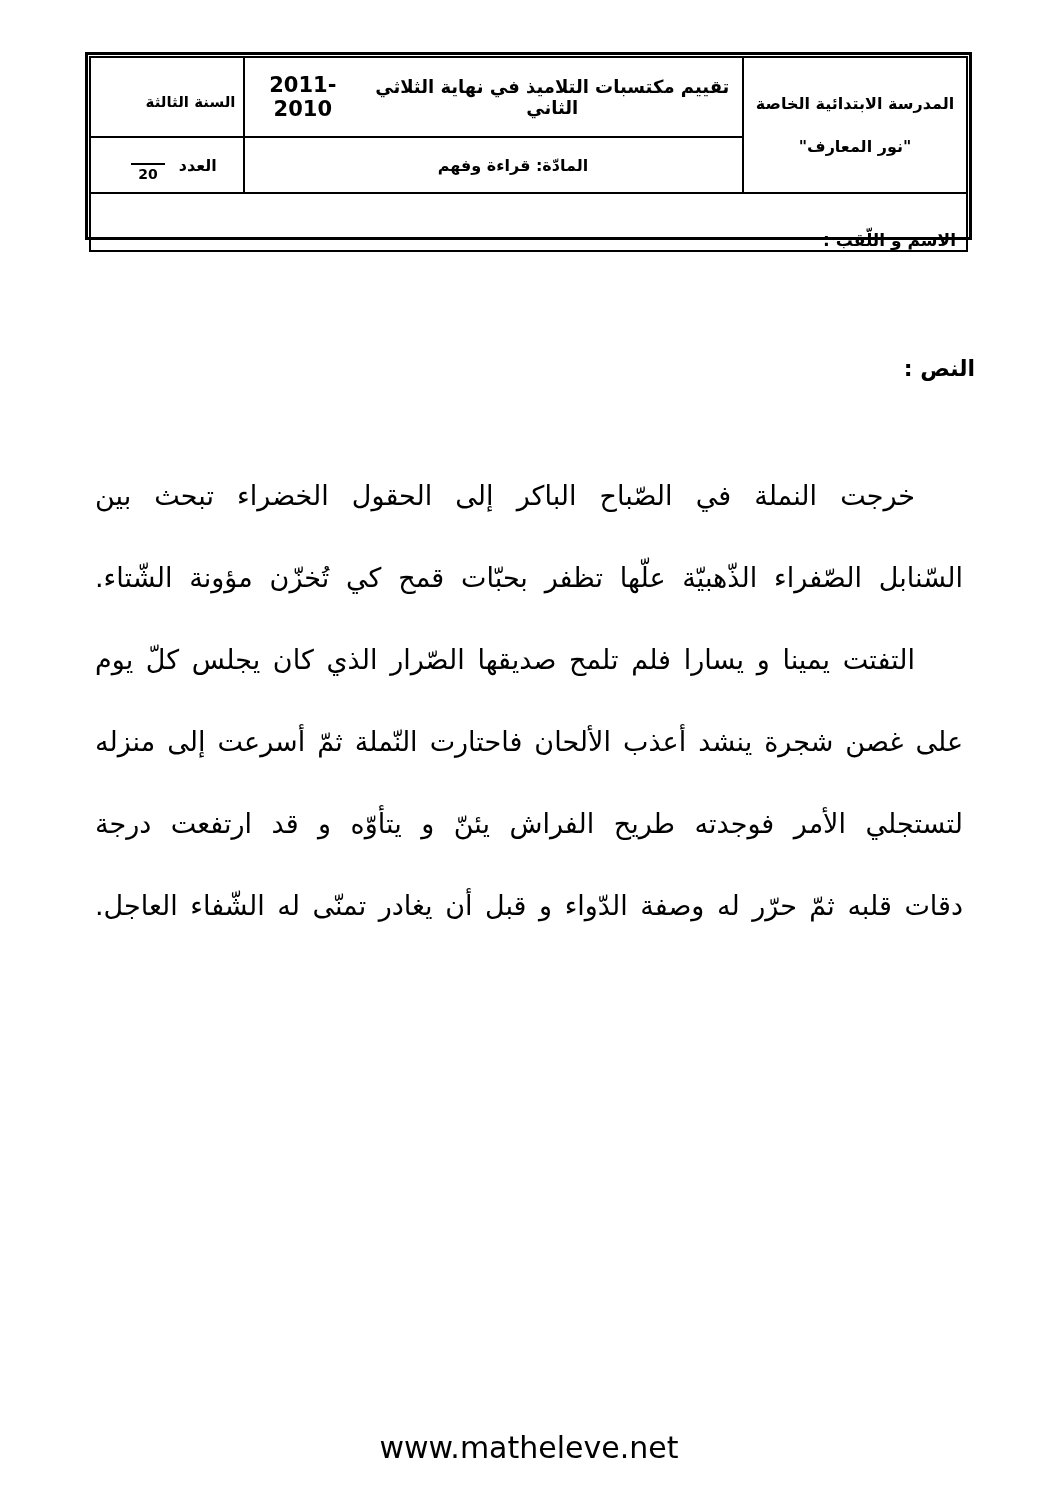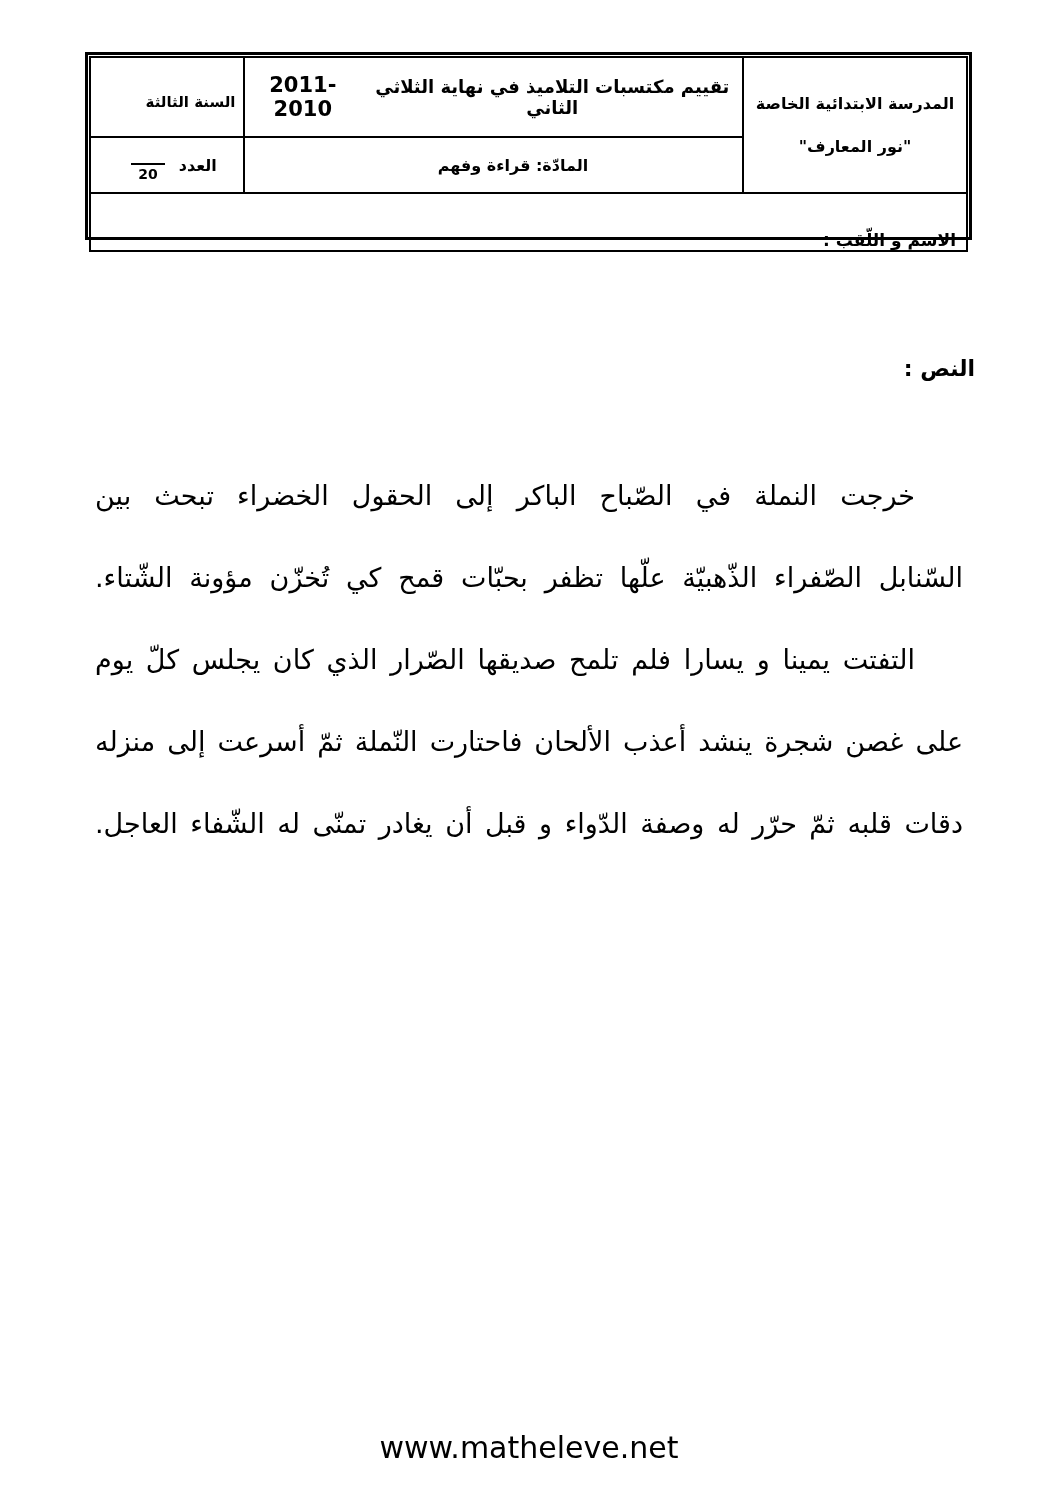--- a/index.html
+++ b/index.html
@@ -184,18 +184,19 @@
       </table>
   </div>
 
   <div class="section-heading">النص :</div>
 
   <div class="text-block">
     <div class="text-line indent">خرجت النملة في الصّباح الباكر إلى الحقول الخضراء تبحث بين</div>
     <div class="text-line">السّنابل الصّفراء الذّهبيّة علّها تظفر بحبّات قمح كي تُخزّن مؤونة الشّتاء.</div>
     <div class="text-line indent">التفتت يمينا و يسارا فلم تلمح صديقها الصّرار الذي كان يجلس كلّ يوم</div>
     <div class="text-line">على غصن شجرة ينشد أعذب الألحان فاحتارت النّملة ثمّ أسرعت إلى منزله</div>
+    <div class="text-line">لتستجلي الأمر فوجدته طريح الفراش يئنّ و يتأوّه و قد ارتفعت درجة</div>
     <div class="text-line">دقات قلبه ثمّ حرّر له وصفة الدّواء و قبل أن يغادر تمنّى له الشّفاء العاجل.</div>
   </div>
 
   <div class="footer">www.matheleve.net</div>
 
 </div>
 
 </body></html>

